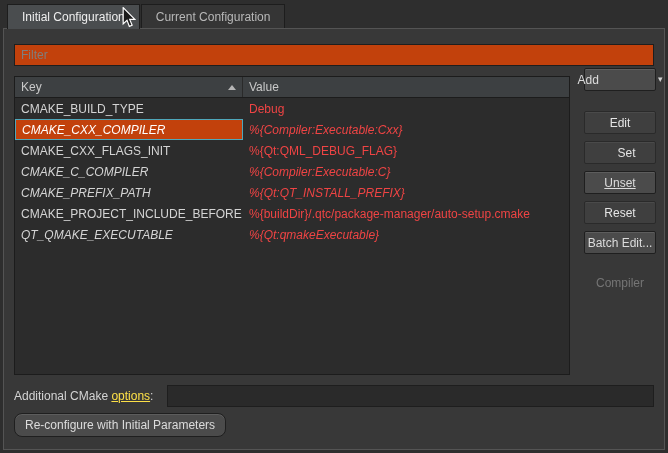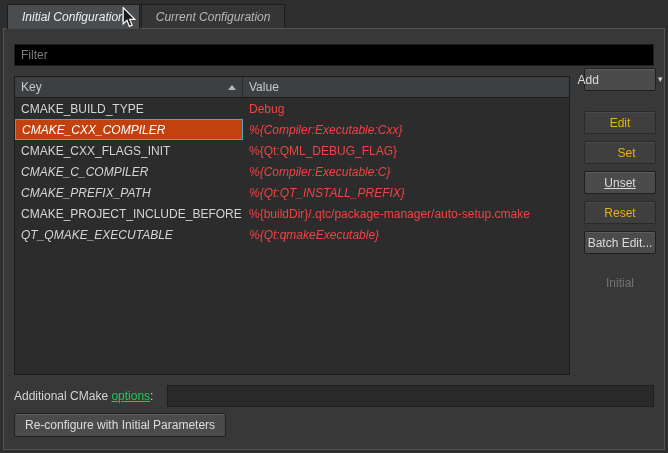--- a/index.html
+++ b/index.html
@@ -8,34 +8,34 @@
     position:relative; width:668px; height:453px;
     background:#2e2e2e; overflow:hidden;
     font-size:12px; color:#d4d4d4;
   }
 
   
   .tabbar { position:absolute; top:4px; left:7px; display:flex; z-index:2; }
   .tab {
     height:24px; padding:0 14px; display:flex; align-items:center;
     background:#353535; border:1px solid #1d1d1d; border-bottom:none;
-    color:#b8b8b8; cursor:default; margin-right:1px;font-style:italic;
+    color:#b8b8b8; cursor:default; margin-right:1px;
   }
   .tab.active { background:#4a4d4f; color:#eeeeee; height:25px; }
 
   
   .panel {
     position:absolute; left:3px; right:3px; top:28px; bottom:3px;
     background:#383838; border:1px solid #545454;
   }
 
   
   .filter-input {
     position:absolute; left:14px; top:44px; width:640px; height:22px;
-    background:#000000; border:1px solid #1e1e1e; color:#d4d4d4;
+    background:#c2410c; border:1px solid #1e1e1e; color:#d4d4d4;
     padding:0 6px; font-family:"Liberation Sans", sans-serif; font-size:12px;
     outline:none;
   }
   .filter-input::placeholder { color:#7e7e7e; }
 
   
   .table {
     position:absolute; left:14px; top:76px; width:556px; height:299px;
     background:#2c2c2c; border:1px solid #1c1c1c;
     display:flex; flex-direction:column; overflow:hidden;
@@ -64,42 +64,42 @@
 
   
   .btn {
     position:absolute; left:584px; width:72px; height:23px;
     background:#4b4b4b; border:1px solid #1f1f1f; border-radius:2px;
     color:#dcdcdc; font-family:"Liberation Sans", sans-serif; font-size:12px;
     display:flex; align-items:center; justify-content:center;
     box-shadow:inset 0 1px 0 #5d5d5d; cursor:default;
   }
   .btn.disabled {
-    background:#3f3f3f; color:#eab308; box-shadow:inset 0 1px 0 #4a4a4a;
+    background:#3f3f3f; color:#e5e5e5; box-shadow:inset 0 1px 0 #4a4a4a;
     border-color:#2a2a2a;
   }
   .btn .dd-sep { width:1px; height:15px; background:#2c2c2c; margin:0 4px 0 7px; }
   .btn .dd-arrow { font-size:9px; color:#cfcfcf; line-height:1; }
   .advanced-label {
     position:absolute; left:584px; width:72px; text-align:center;
     color:#757575;
   }
 
   
   .footer-label { position:absolute; left:14px; top:389px; color:#d4d4d4; }
-  .footer-label a { color:#22c55e; text-decoration:underline; cursor:pointer; }
+  .footer-label a { color:#fde047; text-decoration:underline; cursor:pointer; }
   .options-input {
     position:absolute; left:167px; top:385px; width:487px; height:22px;
     background:#2a2a2a; border:1px solid #1e1e1e; color:#d4d4d4;
     padding:0 6px; font-family:"Liberation Sans", sans-serif; font-size:12px;
     outline:none;
   }
   .reconfigure-btn {
     position:absolute; left:14px; top:413px; height:24px; padding:0 10px;
-    background:#4b4b4b; border:1px solid #1f1f1f; border-radius:2px;
+    background:#4b4b4b; border:1px solid #1f1f1f; border-radius:8px;
     color:#dcdcdc; font-family:"Liberation Sans", sans-serif; font-size:12px;
     box-shadow:inset 0 1px 0 #5d5d5d; cursor:default;
   }
 
   
   .cursor { position:absolute; left:122px; top:7px; z-index:10; pointer-events:none; }
 </style>
 </head>
 <body>
 
@@ -173,21 +173,21 @@
   </button>
   <button class="btn" style="top:171px;text-decoration:underline;">
     <span>Unset</span>
   </button>
   <button class="btn" style="top:231px;">
     <span>Batch Edit...</span>
   </button>
   <button class="btn disabled" style="top:201px;" disabled="">
     <span>Reset</span>
   </button>
-  <div class="advanced-label" style="top:276px;">Initial</div>
+  <div class="advanced-label" style="top:276px;">Compiler</div>
 
   <div class="footer-label">
     <span>Additional CMake </span><a>options</a><span>:</span>
   </div>
   <input class="options-input" type="text" value="" style="">
 
   <button class="reconfigure-btn">
     <span>Re-configure with Initial Parameters</span>
   </button>
 

